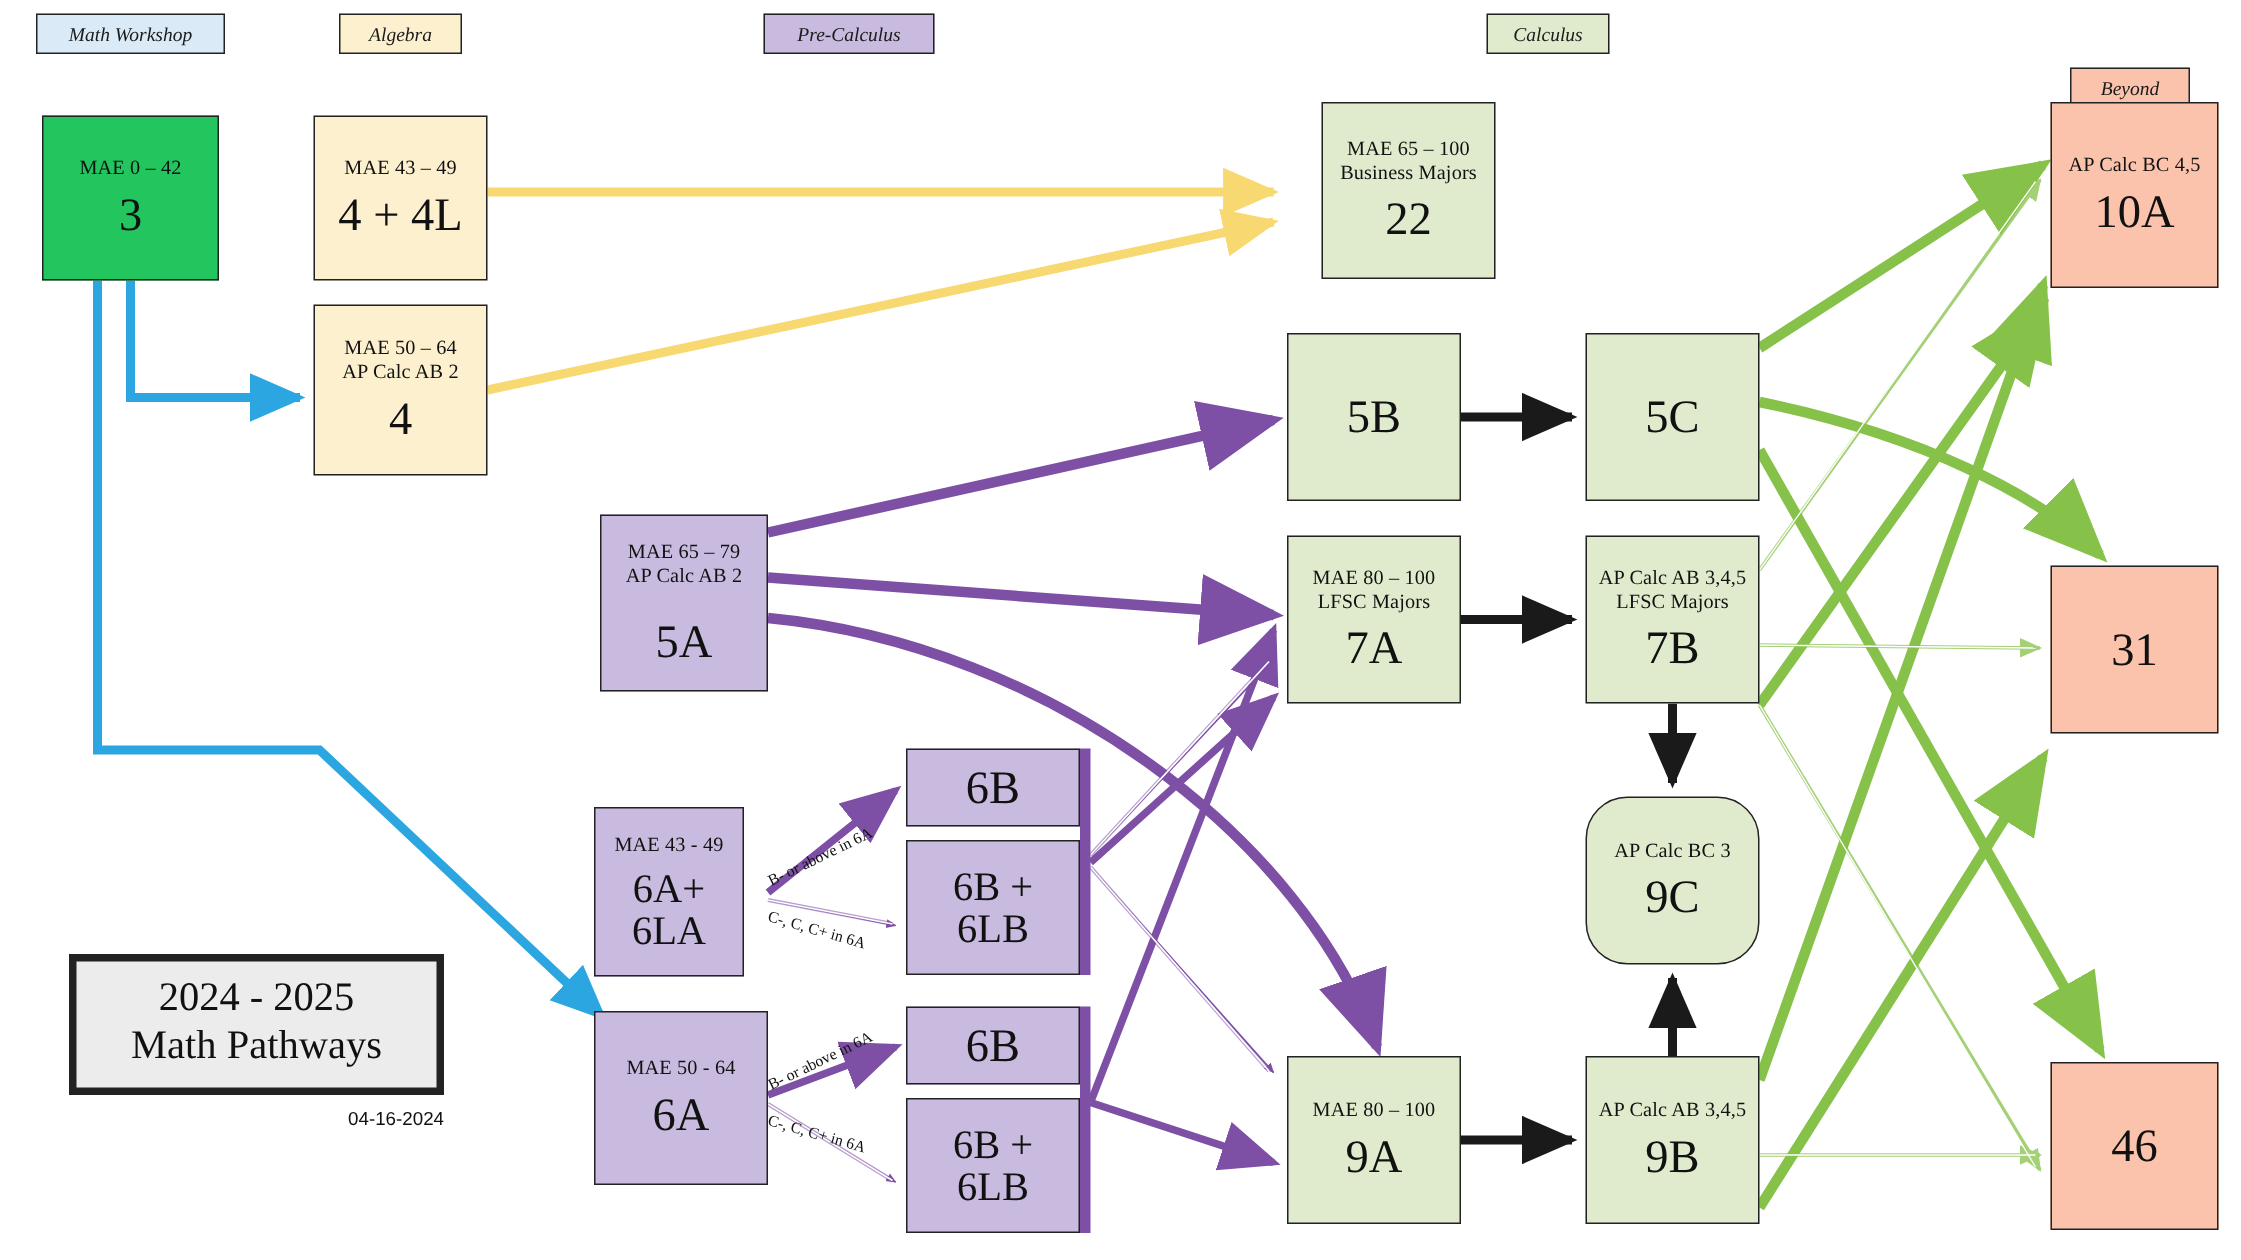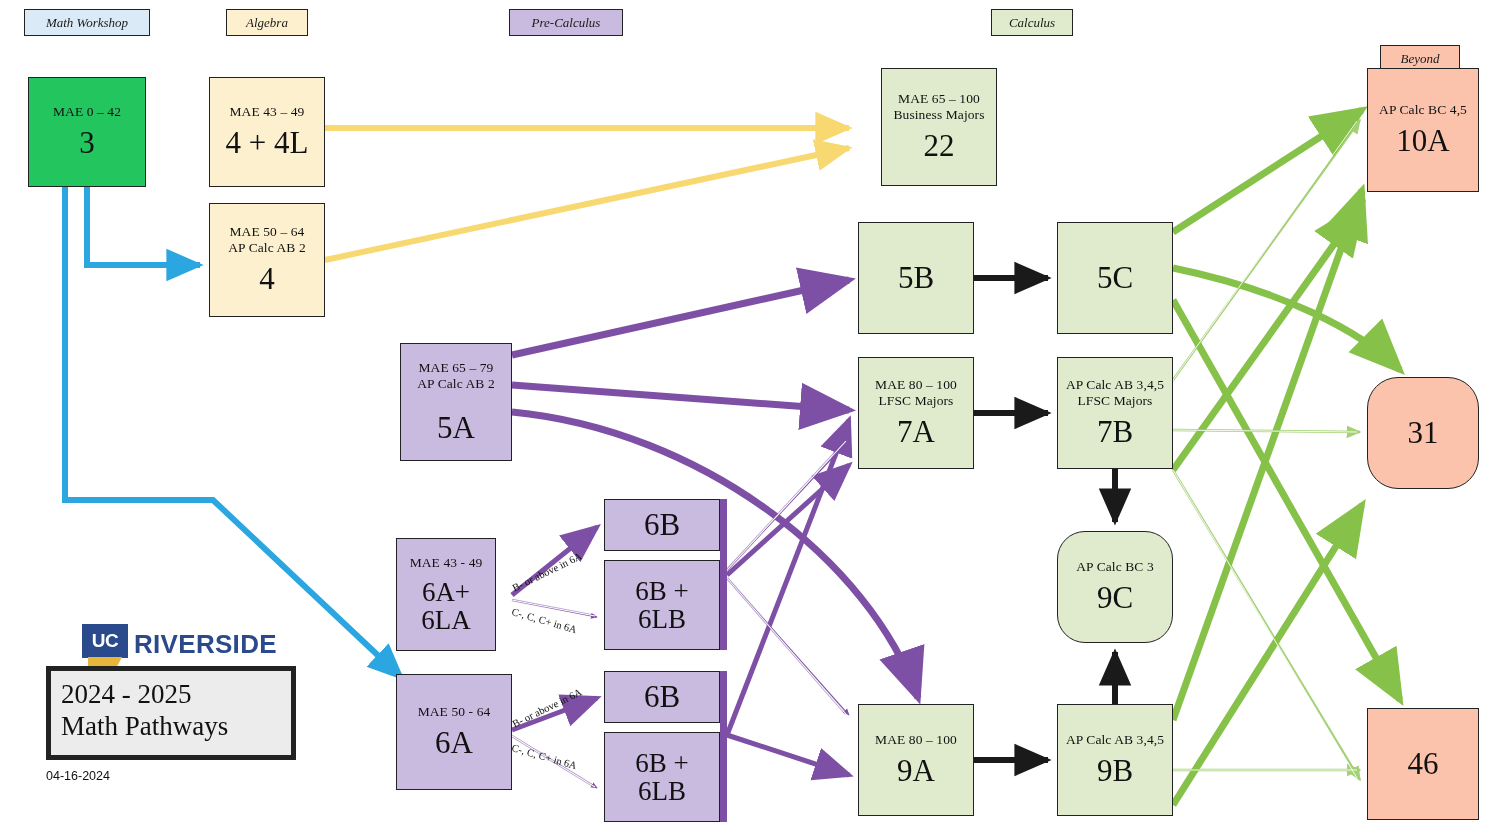--- a/index.html
+++ b/index.html
@@ -30,24 +30,24 @@
   #ucmark{position:relative;width:46px;height:40px;}
   #ucmark .blue{position:absolute;left:0;top:0;width:46px;height:34px;background:#2b4a8b;
                 display:flex;align-items:center;justify-content:center;color:#fff;
                 font-family:"Liberation Sans",sans-serif;font-weight:bold;font-size:19px;
                 letter-spacing:-.5px;}
   #ucmark .gold{position:absolute;left:6px;top:33px;width:34px;height:9px;background:#e8b53c;
                 clip-path:polygon(0 0,100% 0,86% 100%,0 100%);}
   #ucword{font-family:"Liberation Sans",sans-serif;font-weight:bold;font-size:26px;
           color:#2b4a8b;letter-spacing:.3px;margin-left:6px;line-height:1;
           padding-bottom:7px;}
-  #titlebox{margin-top:2px;border:5px solid #222;background:#ececec;
-            padding:8px 10px 12px;text-align:left;}
+  #titlebox{margin-top:16px;border:5px solid #222;background:#ececec;
+            padding:8px 10px 12px;text-align:center;}
   #titlebox div{font-size:27px;line-height:1.18;color:#111;}
-  #datestamp{text-align:left;font-size:12.5px;margin-top:9px;color:#111;
+  #datestamp{text-align:right;font-size:12.5px;margin-top:9px;color:#111;
              font-family:"Liberation Sans",sans-serif;}
 </style>
 </head>
 <body>
 
 <div id="stage">
 
   <svg id="edges" viewBox="0 0 1494 840">
     <defs>
       <marker id="ab" markerWidth="7" markerHeight="7" refX="5.6" refY="3" orient="auto">
@@ -300,21 +300,21 @@
         </div>
       </div>
       <div class="node" style="left: 1367px; top: 68px; width: 112px; height: 124px; background: rgb(251, 195, 172);">
         <div class="sub">
           <div>AP Calc BC 4,5</div>
         </div>
         <div class="big">
           <div>10A</div>
         </div>
       </div>
-      <div class="node nosub" style="left: 1367px; top: 377px; width: 112px; height: 112px; background: rgb(251, 195, 172); border-radius: 31px;">
+      <div class="node nosub" style="left: 1367px; top: 377px; width: 112px; height: 112px; background: rgb(251, 195, 172);">
         <div class="big">
           <div>31</div>
         </div>
       </div>
       <div class="node nosub" style="left: 1367px; top: 708px; width: 112px; height: 112px; background: rgb(251, 195, 172);">
         <div class="big">
           <div>46</div>
         </div>
       </div>
     </div>
@@ -323,27 +323,20 @@
       <div class="elabel" style="left: 512px; top: 606px; transform: rotate(16deg);">C-, C, C+ in 6A</div>
       <div class="elabel" style="left: 513px; top: 719px; transform: rotate(-26deg);">B- or above in 6A</div>
       <div class="elabel" style="left: 512px; top: 742px; transform: rotate(16deg);">C-, C, C+ in 6A</div>
     </div>
   <div id="bars-layer">
       <div class="bar" style="left: 720px; top: 499px; width: 7px; height: 151px;"></div>
       <div class="bar" style="left: 720px; top: 671px; width: 7px; height: 151px;"></div>
     </div>
 
   <div id="brandwrap">
-    <div id="uclogo">
-      <div id="ucmark">
-        <div class="blue">UC</div>
-        <div class="gold"></div>
-      </div>
-      <div id="ucword">RIVERSIDE</div>
-    </div>
     <div id="titlebox">
       <div>2024 - 2025</div>
       <div>Math Pathways</div>
     </div>
     <div id="datestamp">04-16-2024</div>
   </div>
 
 </div>
 
 </body></html>

